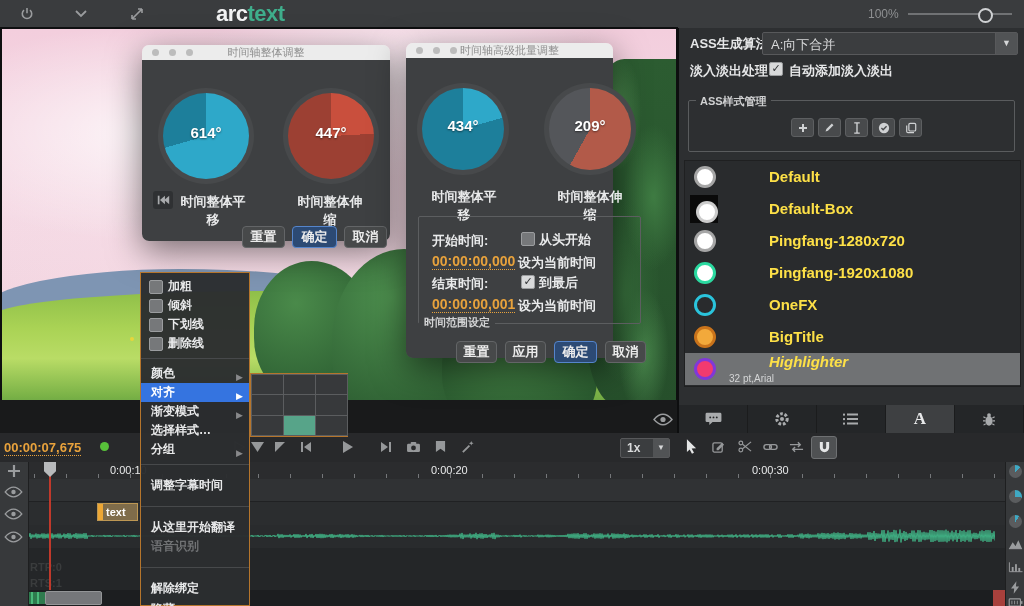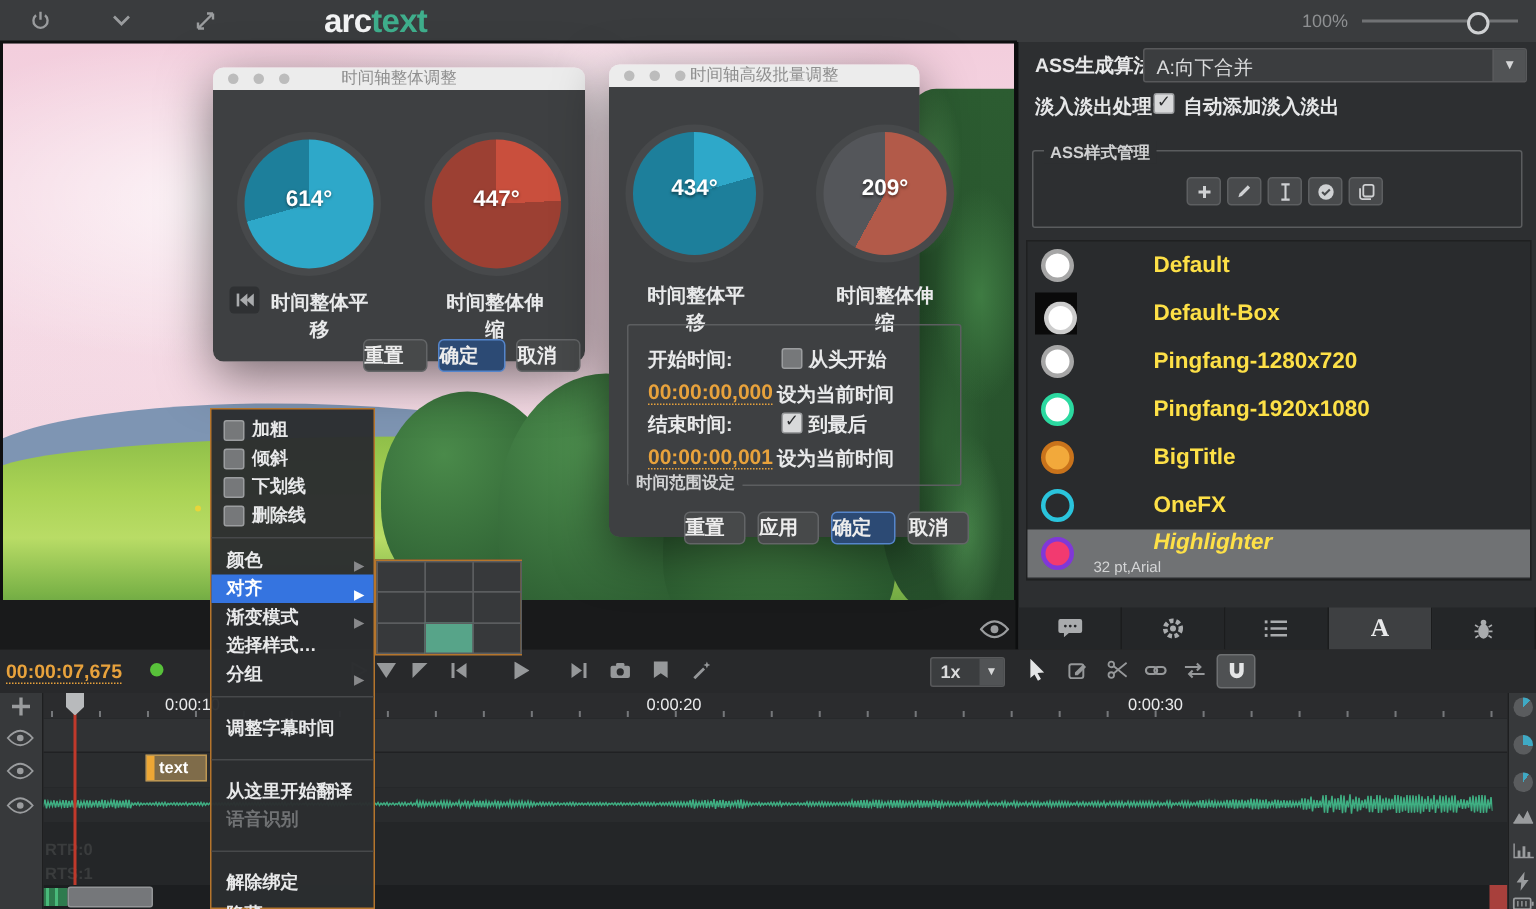--- a/index.html
+++ b/index.html
@@ -45,21 +45,21 @@
   .dlg-title{left:0;top:0;right:0;height:15px;background:#ececec;border-radius:7px 7px 0 0;
              text-align:center;font-size:11px;font-weight:normal;color:#8f8f8f;line-height:15px;}
   .traffic{top:4px;width:7px;height:7px;border-radius:50%;background:#bcbcbc;}
   .dlg-body{left:0;top:15px;right:0;bottom:0;background:#3e4042;border-radius:0 0 7px 7px;}
   .dial-wrap{width:96px;height:96px;border-radius:50%;background:#47494b;}
   .dial{left:5px;top:5px;width:86px;height:86px;border-radius:50%;}
   .dial-val{left:0;right:0;top:36px;text-align:center;color:#fff;font-size:15px;font-weight:bold;
             text-shadow:0 1px 2px rgba(0,0,0,.5);}
   .dlg-label{font-size:13px;font-weight:bold;color:#e9eaeb;text-align:center;}
   .btn{background:#47494a;border:1px solid #636567;border-radius:4px;color:#ececec;
-       font-size:13px;font-weight:bold;line-height:20px;height:20px;}
+       font-size:13px;font-weight:bold;text-align:center;line-height:20px;height:20px;}
   .btn.primary{background:#2c4a74;border-color:#5585cb;}
   .ck{width:12px;height:12px;background:#76787a;border:1px solid #9b9d9f;border-radius:2px;}
   .ck.checked{background:#d8d9da;color:#2e3032;font-size:11px;line-height:11px;font-weight:bold;text-align:center;}
   .time-orange{color:#e8a23c;font-size:14px;font-weight:bold;border-bottom:1px dotted #e8a23c;}
   .dlg-sub{font-size:13px;font-weight:bold;color:#e9eaeb;}
   #range-box{border:1px solid #5c5e60;border-radius:2px;}
   #range-legend{bottom:-7px;left:0;right:0;text-align:left;}
   #range-legend span{background:#3e4042;padding:0 5px;font-size:11px;font-weight:bold;color:#d2d3d4;}
   
   #menu{left:140px;top:272px;width:110px;height:334px;background:rgba(43,45,47,.97);
@@ -307,26 +307,26 @@
         </div>
       <div class="srow">
           <span class="sicon" style="background: rgb(255, 255, 255);"></span>
           <span class="sname">Pingfang-1280x720</span>
         </div>
       <div class="srow">
           <span class="sicon" style="background: rgb(255, 255, 255); border-color: rgb(43, 217, 160);"></span>
           <span class="sname">Pingfang-1920x1080</span>
         </div>
       <div class="srow">
+          <span class="sicon" style="background: transparent; border-color: rgb(42, 196, 220);"></span>
+          <span class="sname">OneFX</span>
+        </div>
+      <div class="srow">
           <span class="sicon" style="background: rgb(242, 169, 59); border-color: rgb(201, 115, 27);"></span>
           <span class="sname">BigTitle</span>
-        </div>
-      <div class="srow">
-          <span class="sicon" style="background: transparent; border-color: rgb(42, 196, 220);"></span>
-          <span class="sname">OneFX</span>
         </div>
       <div class="srow sel">
           <span class="sicon" style="background: rgb(242, 58, 112); border-color: rgb(128, 56, 216);"></span>
           <span class="sname">Highlighter</span>
           <span class="sdetail">32 pt,Arial</span>
         </div>
     </div>
 
     <div id="tabbar" class="abs">
       <div class="tab">

